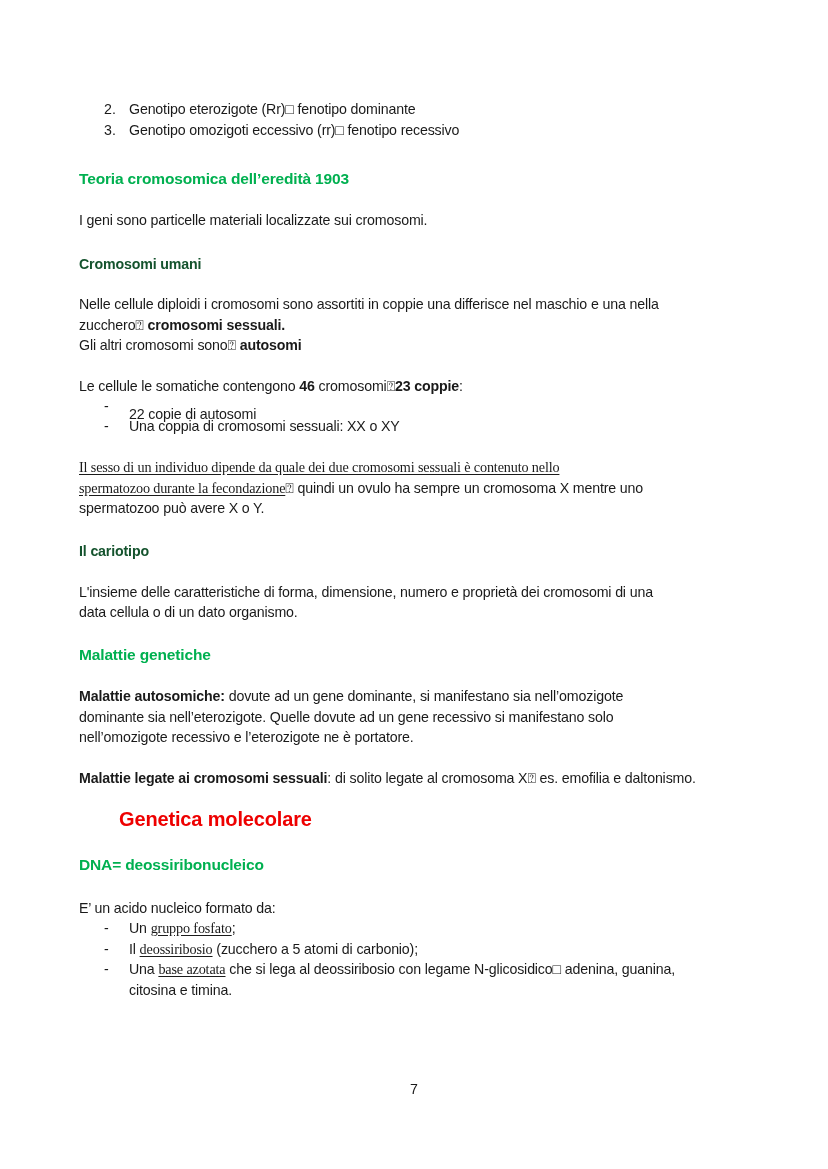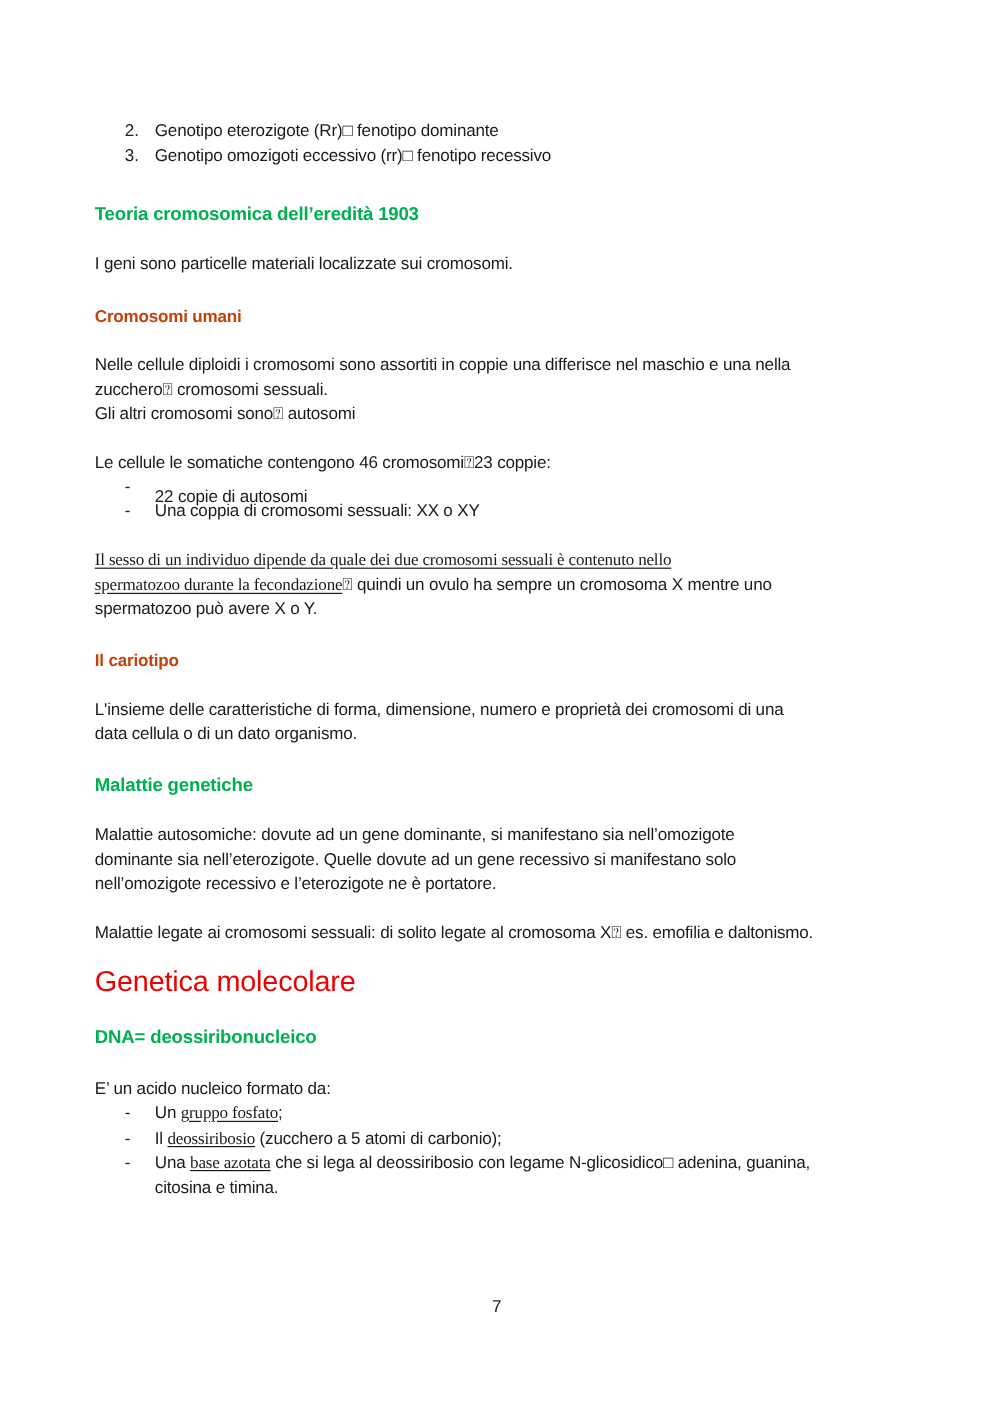--- a/index.html
+++ b/index.html
@@ -10,23 +10,23 @@
     }
     .line {
       position: absolute; left: 79px;
       font-size: 14.2px; line-height: 20px; white-space: nowrap;
       letter-spacing: -0.15px;
     }
     .num { position: absolute; left: 104px; font-size: 14.2px; line-height: 20px; }
     .dash { position: absolute; left: 104px; font-size: 14.2px; line-height: 20px; }
     .indent { left: 129px; }
     .h-green { color: #00b050; font-weight: bold; font-size: 15.5px; text-align: right; }
-    .h-orange { color: #c2410c; font-weight: bold; font-size: 14.2px; }
-    .h-red { color: #ee0000; font-weight: normal; font-size: 24px; line-height: 26px; }
-    b { font-weight: normal; }
+    .h-orange { color: #14532d; font-weight: bold; font-size: 14.2px; }
+    .h-red { color: #ee0000; font-weight: bold; font-size: 20px; line-height: 26px; margin-left: 40px; }
+    b { font-weight: bold; }
     u { text-decoration: underline; text-underline-offset: 2px; font-family: Liberation Serif, serif; }
     .page-number { position: absolute; left: 0; width: 828px; text-align: center; top: 1081px; font-size: 14.2px; }
   </style>
 </head>
 <body>
 
 <div>
   <span class="num" style="top:99px">2.</span>
   <span class="line indent" style="top:99px">Genotipo eterozigote (Rr)□ fenotipo dominante</span>
   <span class="num" style="top:120px">3.</span>

